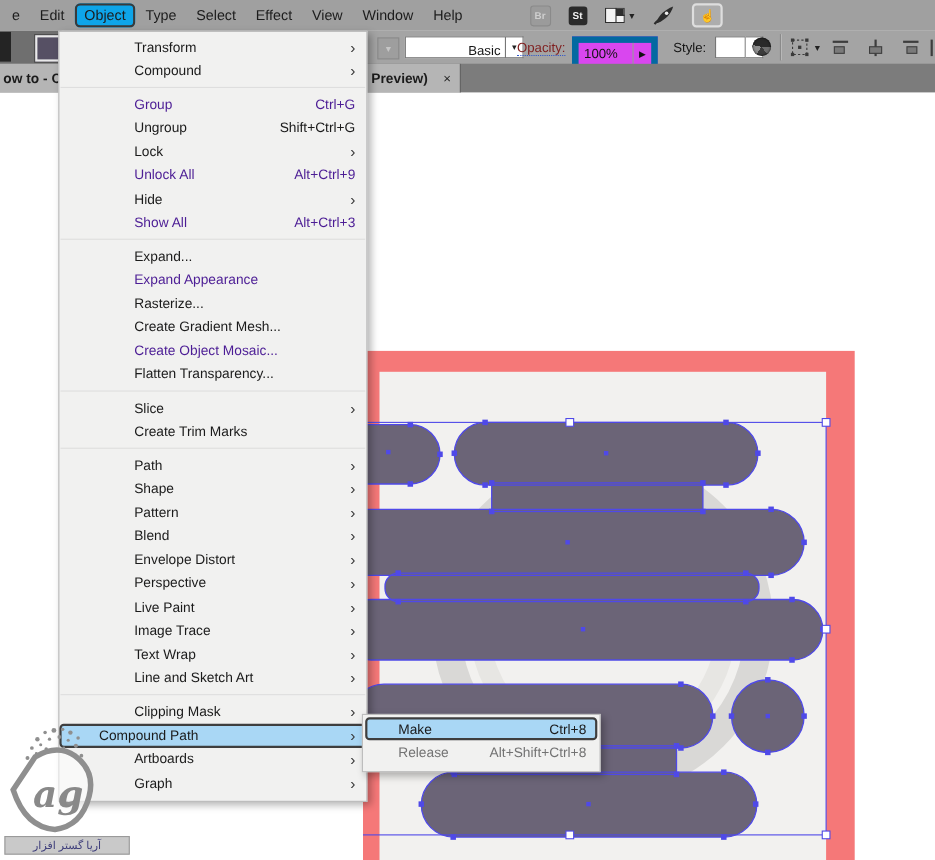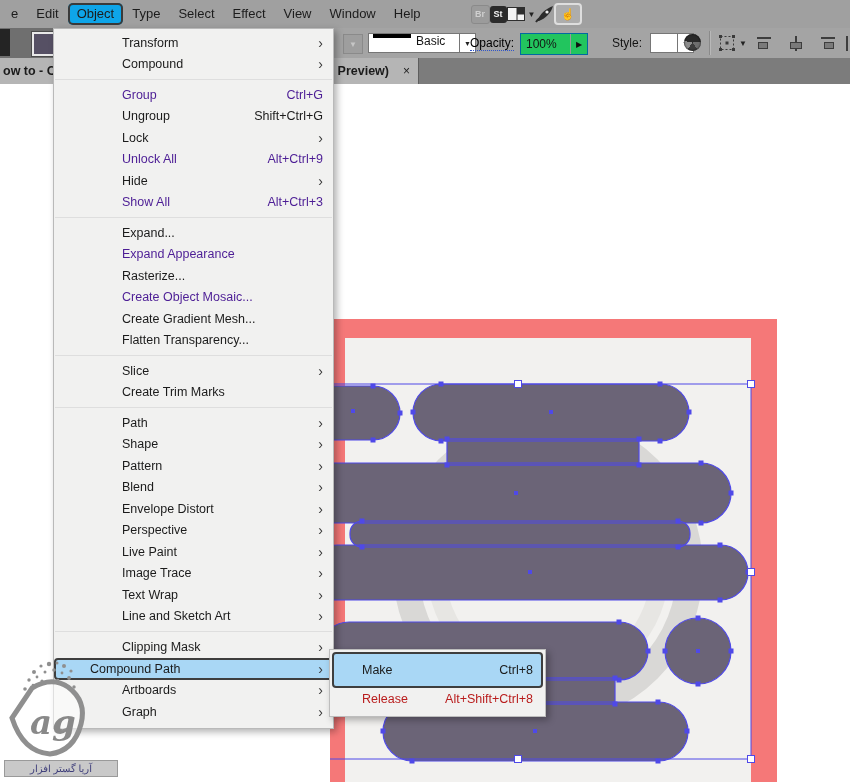--- a/index.html
+++ b/index.html
@@ -5,44 +5,44 @@
   html,body{margin:0;padding:0;}
   body{width:850px;height:782px;position:relative;overflow:hidden;background:#ffffff;
        font-family:"Liberation Sans",sans-serif;-webkit-font-smoothing:antialiased;}
 
   
   .menubar{position:absolute;left:0;top:0;width:850px;height:28px;background:#a0a0a0;
            display:flex;align-items:center;font-size:13px;color:#1c1c1c;z-index:10;}
   .mb-items{display:flex;align-items:center;padding-left:2px;}
   .mb-item{padding:0 9px;height:22px;line-height:22px;white-space:nowrap;cursor:default;}
   .mb-item.active{background:#0ea5e9;box-shadow:inset 0 0 0 2px #3a3a3a;border-radius:5px;}
-  .mb-icons{display:flex;align-items:center;margin-left:41px;}
+  .mb-icons{display:flex;align-items:center;gap:16px;margin-left:52px;}
   .badge{width:17px;height:17px;border-radius:3px;font-size:9px;font-weight:bold;
          display:flex;align-items:center;justify-content:center;}
   .badge.br{background:#9b9b9b;color:#cfcfcf;border:1px solid #8a8a8a;}
   .badge.st{background:#2b2b2b;color:#f2f2f2;}
   .dd-caret{font-size:8px;color:#222;margin-left:3px;}
 
   
   .toolbar{position:absolute;left:0;top:28px;width:850px;height:30px;background:#a4a4a4;
            border-bottom:1px solid #8d8d8d;z-index:10;font-size:12px;color:#141414;}
   .tb-left{position:absolute;left:0;top:0;width:56px;height:30px;background:#6f6f6f;}
   .tb-chip{position:absolute;left:0;top:1px;width:10px;height:27px;background:#242424;}
   .tb-swatch{position:absolute;left:32px;top:4px;width:26px;height:20px;background:#565064;
              border:2px solid #e9e9e9;box-shadow:0 0 0 1px #4b4b4b;}
   .dd-disabled{position:absolute;left:343px;top:6px;width:18px;height:18px;background:#9e9e9e;
                border:1px solid #8a8a8a;color:#c6c6c6;font-size:8px;display:flex;align-items:center;justify-content:center;}
   .stroke-widget{position:absolute;left:368px;top:5px;height:20px;display:flex;align-items:stretch;}
-  .sw-main{width:82px;background:#fff;border:1px solid #767676;display:flex;align-items:flex-start;padding:0 4px;gap:5px;}
+  .sw-main{width:82px;background:#fff;border:1px solid #767676;display:flex;align-items:flex-end;padding:0 4px;gap:5px;flex-direction:column;}
   .sw-line{width:38px;height:4px;background:#000;}
   .sw-dd,.st-dd{width:15px;background:#fff;border:1px solid #767676;border-left:none;
         display:flex;align-items:center;justify-content:center;font-size:7px;color:#222;}
-  .opacity-link{position:absolute;left:470px;top:8px;color:#000000;border-bottom:1px dotted #2f55cc;cursor:pointer;}
-  .opacity-box{position:absolute;left:520px;top:5px;width:66px;height:20px;background:#22c55e;
-               border:1px solid #0369a1;display:flex;align-items:center;}
+  .opacity-link{position:absolute;left:470px;top:8px;color:#7f1d1d;border-bottom:1px dotted #2f55cc;cursor:pointer;}
+  .opacity-box{position:absolute;left:520px;top:5px;width:66px;height:20px;background:#d946ef;
+               border:6px solid #0369a1;display:flex;align-items:center;}
   .opacity-val{flex:1;padding-left:5px;}
   .opacity-spin{width:16px;height:100%;border-left:1px solid #9a9a9a;display:flex;align-items:center;
                 justify-content:center;font-size:8px;color:#111;}
   .style-label{position:absolute;left:612px;top:8px;}
   .style-dd-box{position:absolute;left:650px;top:5px;height:20px;display:flex;}
   .style-main{width:26px;background:#fff;border:1px solid #767676;}
   .color-wheel{position:absolute;left:684px;top:6px;width:17px;height:17px;border-radius:50%;
                background:conic-gradient(#2a2a2a 0 25%,#6e6e6e 25% 40%,#3c3c3c 40% 60%,#8d8d8d 60% 78%,#2a2a2a 78% 100%);
                box-shadow:inset 0 0 2px #000;}
   .tb-sep{position:absolute;top:3px;width:1px;height:24px;background:#8a8a8a;border-right:1px solid #b8b8b8;}
@@ -74,22 +74,22 @@
               margin:0 0;height:22px;box-sizing:border-box;padding:0 8px 0 34px;}
   .menu-sep{border-top:1px solid #dedede;margin:4px 1px;}
 
   
   .submenu-panel{position:absolute;left:329px;top:649px;width:217px;background:#f1f1f0;
                  border:1px solid #bdbdbd;box-shadow:3px 3px 7px rgba(0,0,0,.3);
                  padding:2px 2px 6px;z-index:60;font-size:12.5px;color:#1b1b1b;box-sizing:border-box;}
   .submenu-item{display:flex;align-items:center;height:22px;padding:0 10px 0 30px;}
   .submenu-item .mi-right{margin-left:auto;}
   .submenu-item.highlighted{background:#a9d7f5;border:2px solid #3e3e3e;border-radius:4px;
-                 height:36px;box-sizing:border-box;padding:0 8px 0 28px;}
-  .submenu-item.disabled{color:#b91c1c;}
+                 height:21px;box-sizing:border-box;padding:0 8px 0 28px;}
+  .submenu-item.disabled{color:#737373;}
 
   
   .watermark{position:absolute;left:0;top:656px;width:106px;height:126px;z-index:70;}
   .wm-banner{position:absolute;left:4px;top:104px;width:114px;height:17px;background:#c9c9c9;
              border:1px solid #9a9a9a;box-sizing:border-box;display:flex;align-items:center;justify-content:center;
              font-size:10px;color:#3d3d7a;direction:rtl;}
 </style>
 </head>
 <body>
 
@@ -333,26 +333,26 @@
         <span class="mi-right"></span>
       </div>
       <div class="menu-item disabled">
         <span class="mi-label">Expand Appearance</span>
         <span class="mi-right"></span>
       </div>
       <div class="menu-item">
         <span class="mi-label">Rasterize...</span>
         <span class="mi-right"></span>
       </div>
+      <div class="menu-item">
+        <span class="mi-label">Create Gradient Mesh...</span>
+        <span class="mi-right"></span>
+      </div>
       <div class="menu-item disabled">
         <span class="mi-label">Create Object Mosaic...</span>
-        <span class="mi-right"></span>
-      </div>
-      <div class="menu-item">
-        <span class="mi-label">Create Gradient Mesh...</span>
         <span class="mi-right"></span>
       </div>
       <div class="menu-item">
         <span class="mi-label">Flatten Transparency...</span>
         <span class="mi-right"></span>
       </div>
       <div class="menu-sep"></div>
       <div class="menu-item">
         <span class="mi-label">Slice</span>
         <span class="mi-right chev">›</span>

